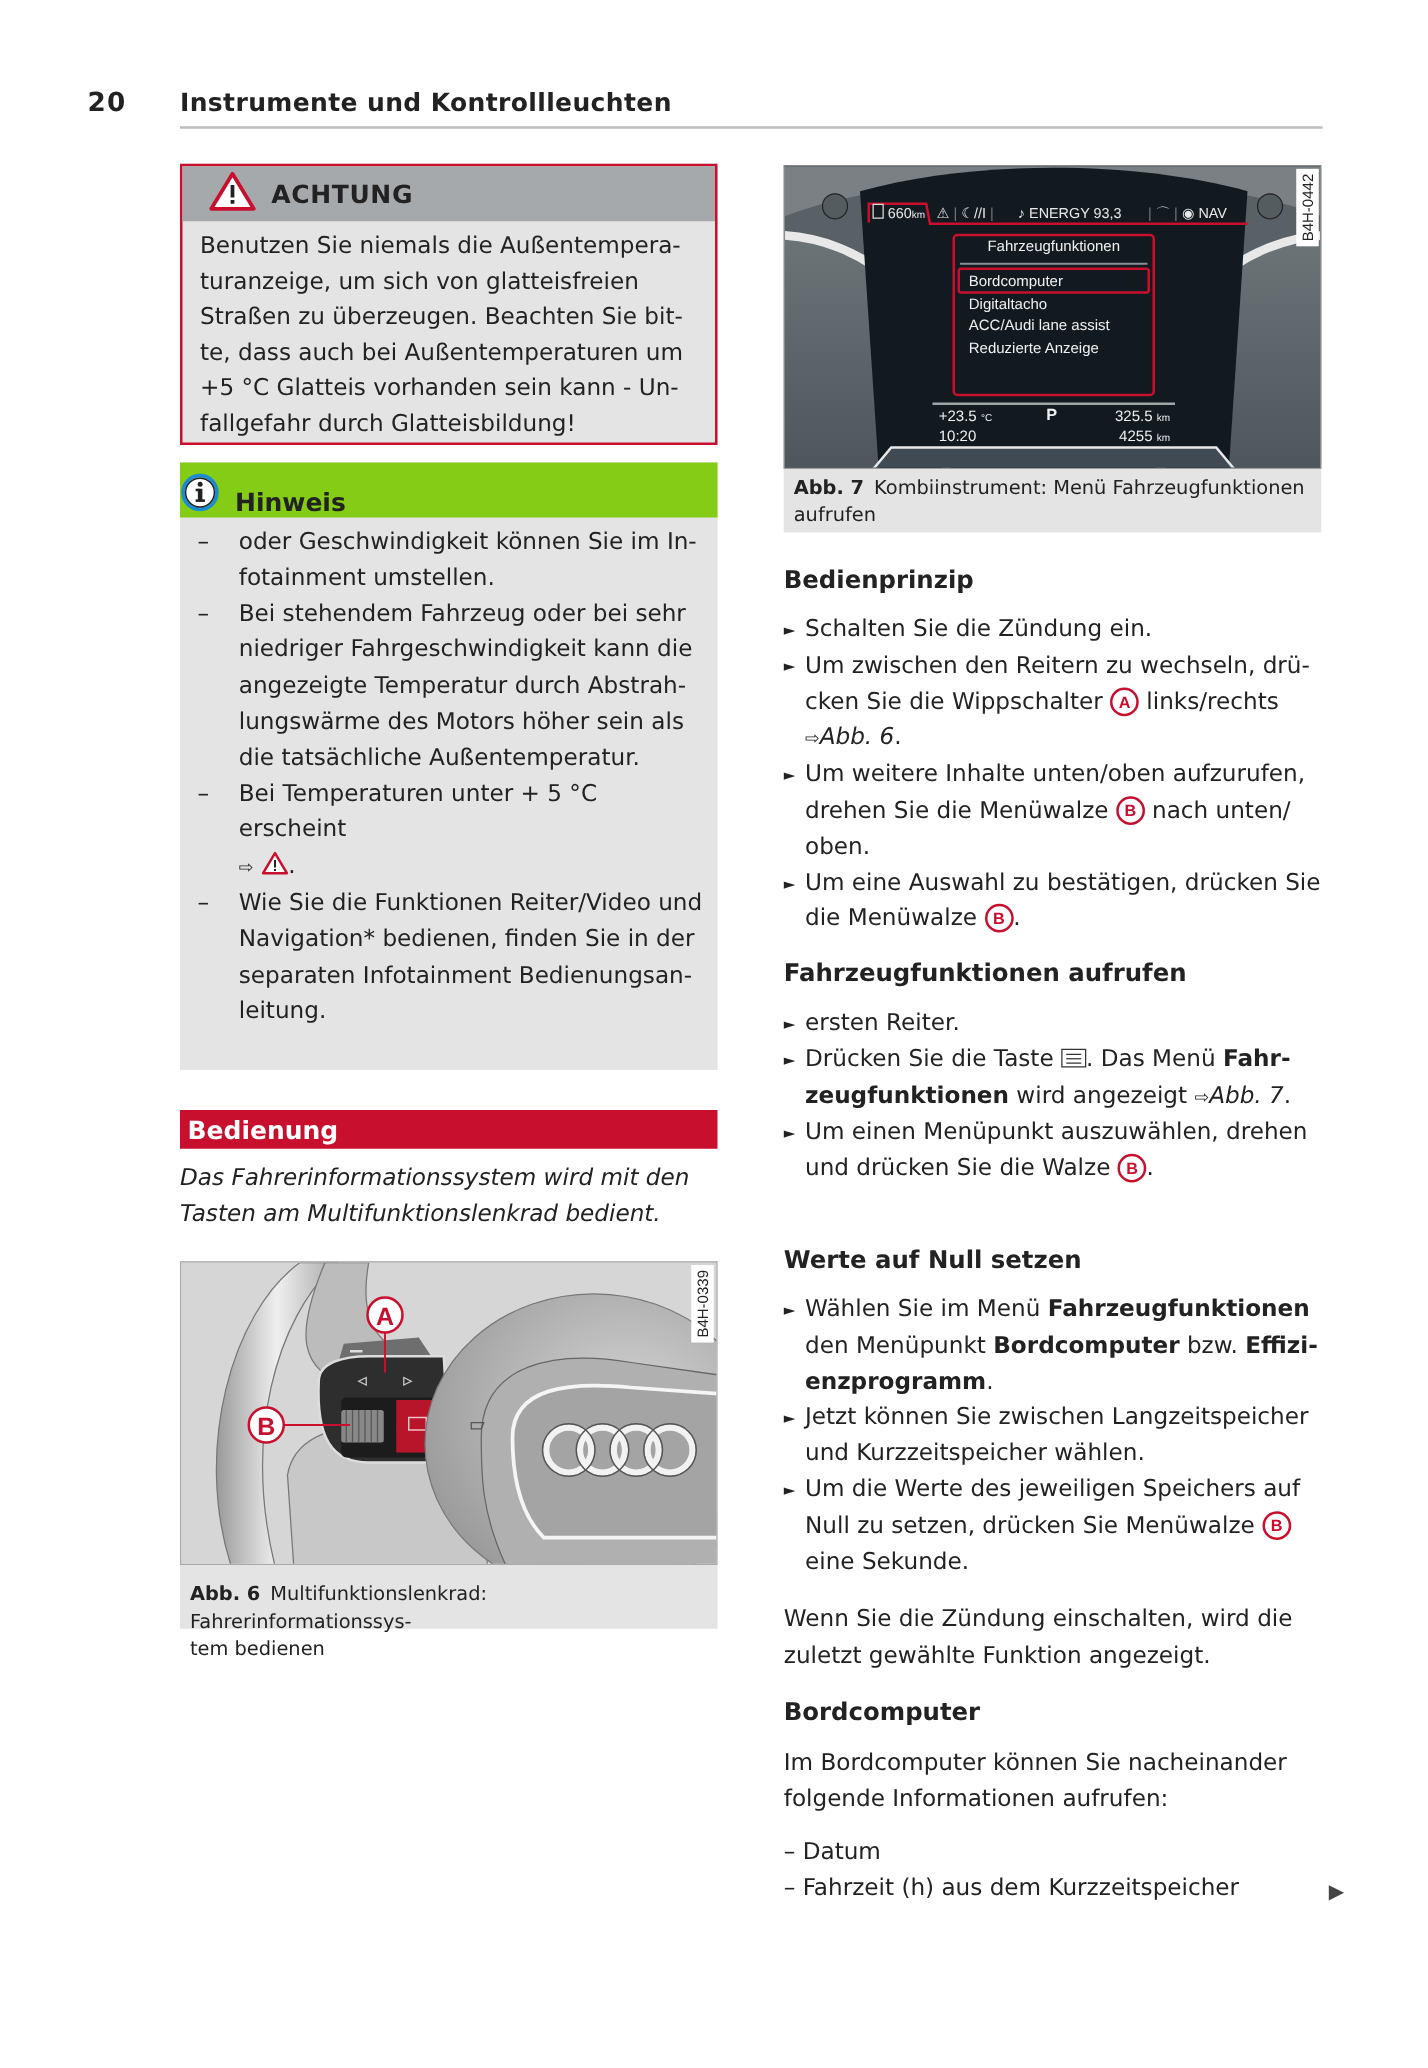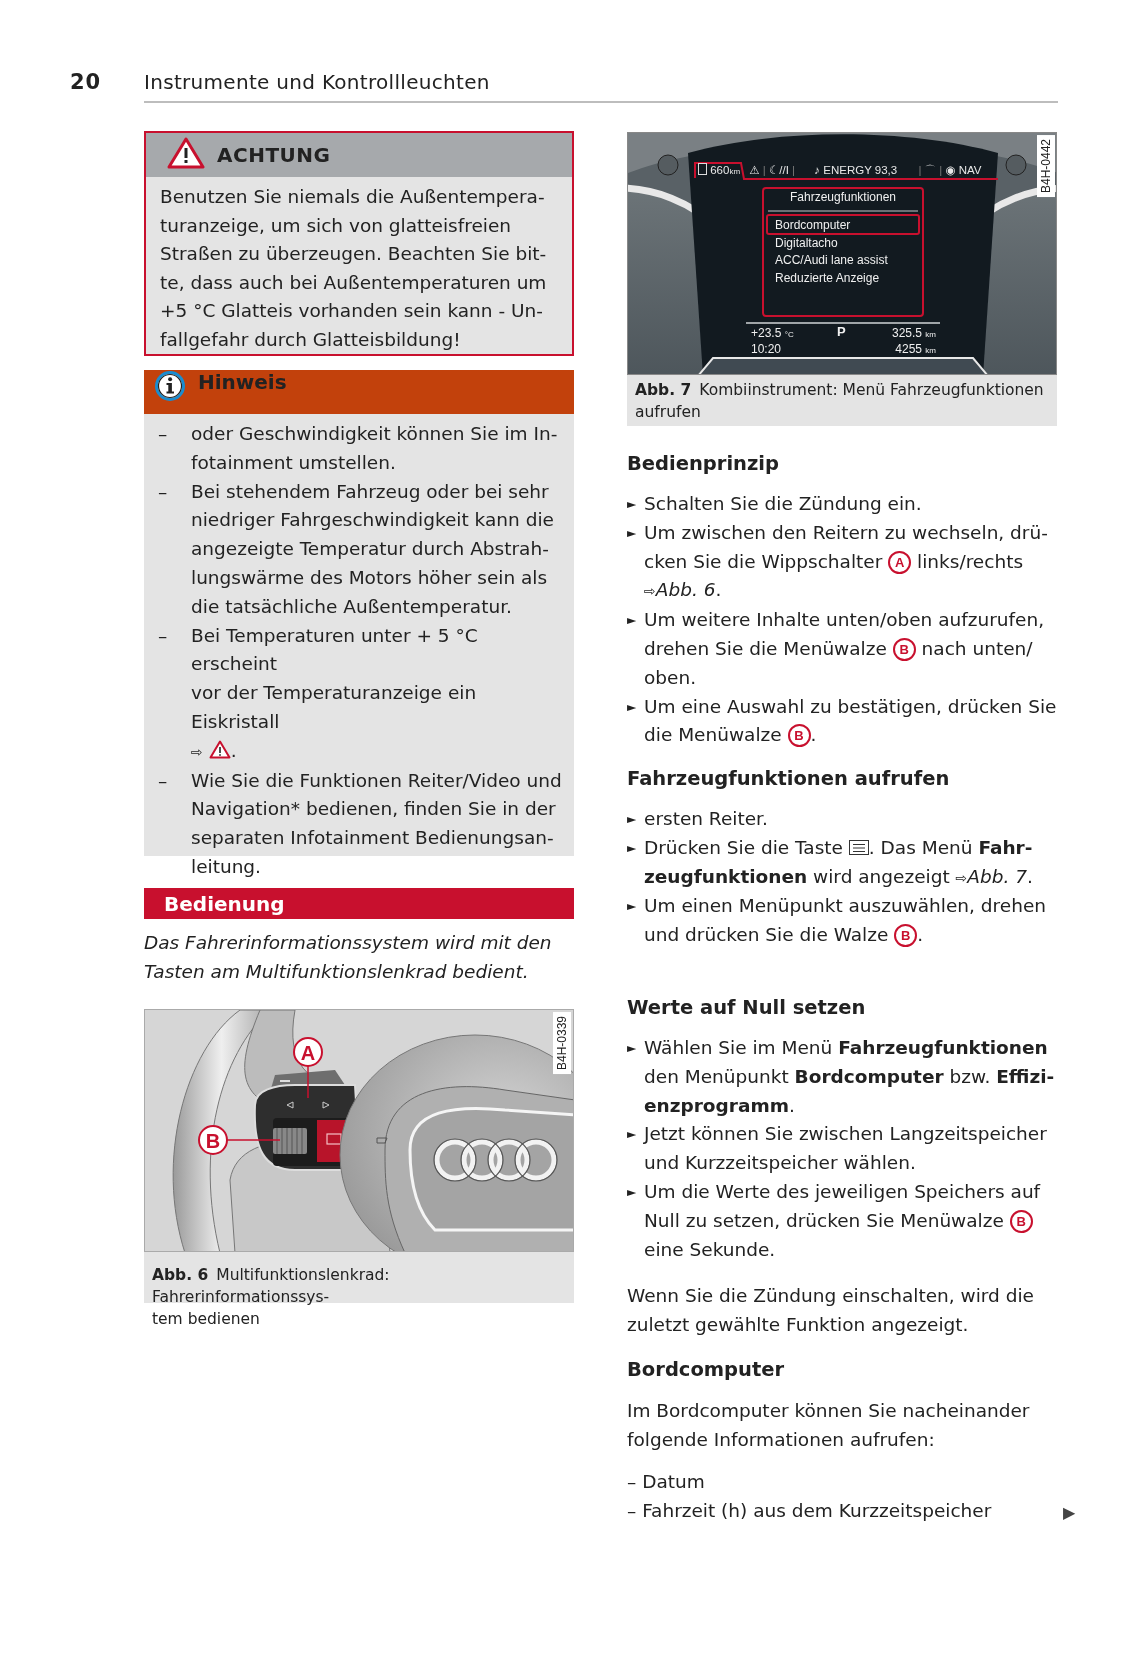--- a/index.html
+++ b/index.html
@@ -5,42 +5,42 @@
   html, body { margin: 0; padding: 0; background: #ffffff; }
   body {
     width: 1142px; height: 1654px; position: relative; overflow: hidden;
     font-family: "DejaVu Sans", "Liberation Sans", sans-serif;
     color: #222;
   }
   .abs { position: absolute; }
 
   
   .page-num { left: 70px; top: 70px; font-size: 21px; font-weight: bold; letter-spacing: 1px; color: #222; }
-  .page-title { left: 144px; top: 70px; font-size: 20px; font-weight: normal; color: #222; letter-spacing: 0.3px; }
+  .page-title { left: 144px; top: 70px; font-size: 20px; font-weight: bold; color: #222; letter-spacing: 0.3px; }
   .header-rule { left: 144px; top: 101px; width: 914px; height: 2px; background: #bdbdbd; }
 
   .col-left { left: 144px; width: 430px; }
   .col-right { left: 627px; width: 430px; }
 
   
   .warn-box { top: 131px; height: 225px; border: 2px solid #c8102e; background: #e4e4e4; box-sizing: border-box; }
   .warn-head { height: 44px; background: #a6a9ac; display: flex; align-items: center; padding-left: 21px; }
   .warn-head .ttl { font-size: 20px; font-weight: bold; color: #222; margin-left: 12px; letter-spacing: 0.5px; }
   .warn-body { padding: 6px 14px 0 14px; font-size: 18.5px; line-height: 28.6px; color: #222; }
 
   
   .hint-box { top: 370px; height: 486px; background: #e4e4e4; }
-  .hint-head { height: 44px; background: #c2410c; display: flex; align-items: flex-start; padding-left: 10px; }
+  .hint-head { height: 44px; background: #84cc16; display: flex; align-items: flex-end; padding-left: 0; }
   .hint-head .ttl { font-size: 20px; font-weight: bold; color: #222; margin-left: 12px; }
   .hint-list { list-style: none; margin: 0; padding: 6px 10px 0 14px; font-size: 18.5px; line-height: 28.8px; }
   .hint-list li { position: relative; padding-left: 33px; }
   .hint-list li .dash { position: absolute; left: 0; top: 0; }
 
   
-  .section-bar { top: 888px; height: 31px; background: #c8102e; color: #fff; font-weight: bold; font-size: 20px; display: flex; align-items: center; padding-left: 20px; box-sizing: border-box; }
+  .section-bar { top: 888px; height: 31px; background: #c8102e; color: #fff; font-weight: bold; font-size: 20px; display: flex; align-items: center; padding-left: 6px; box-sizing: border-box; }
   .intro { top: 928px; font-style: italic; font-size: 18.5px; line-height: 29px; color: #222; }
 
   
   .fig6 { top: 1009px; height: 243px; background: #d8d8d8; overflow: hidden; border: 1px solid #aaa; box-sizing: border-box; }
   .fig6-cap { top: 1252px; height: 51px; background: #e4e4e4; font-size: 15.5px; line-height: 22px; padding: 12px 8px; box-sizing: border-box; }
   .fig-id { font-family: "Liberation Sans", sans-serif; font-size: 12px; background: #fff; color: #222; writing-mode: vertical-rl; transform: rotate(180deg); padding: 4px 2px; position: absolute; }
 
   
   .fig7 { top: 132px; height: 243px; background: #4d565c; overflow: hidden; border: 1px solid #888; box-sizing: border-box; }
   .fig7-cap { top: 375px; height: 51px; background: #e4e4e4; font-size: 15.5px; line-height: 22px; padding: 4px 8px; box-sizing: border-box; }
@@ -112,21 +112,20 @@
       <span class="dash">–</span>
       <div>Bei stehendem Fahrzeug oder bei sehr</div>
       <div>niedriger Fahrgeschwindigkeit kann die</div>
       <div>angezeigte Temperatur durch Abstrah-</div>
       <div>lungswärme des Motors höher sein als</div>
       <div>die tatsächliche Außentemperatur.</div>
     </li>
     <li>
       <span class="dash">–</span>
       <div>Bei Temperaturen unter + 5 °C erscheint</div>
-      <div>vor der Temperaturanzeige ein Eiskristall</div>
       <div>
         <span class="arr">⇨</span>
         <span><svg width="22" height="19" viewBox="0 0 22 19" style="vertical-align:-2px">
               <path d="M11 1.5 L20.5 17.5 L1.5 17.5 Z" fill="#fff" stroke="#c8102e" stroke-width="2" stroke-linejoin="round"></path>
               <rect x="10.2" y="7" width="1.6" height="6" fill="#222"></rect>
               <rect x="10.2" y="14.2" width="1.6" height="1.6" fill="#222"></rect>
             </svg></span><span>.</span>
       </div>
     </li>
     <li>

